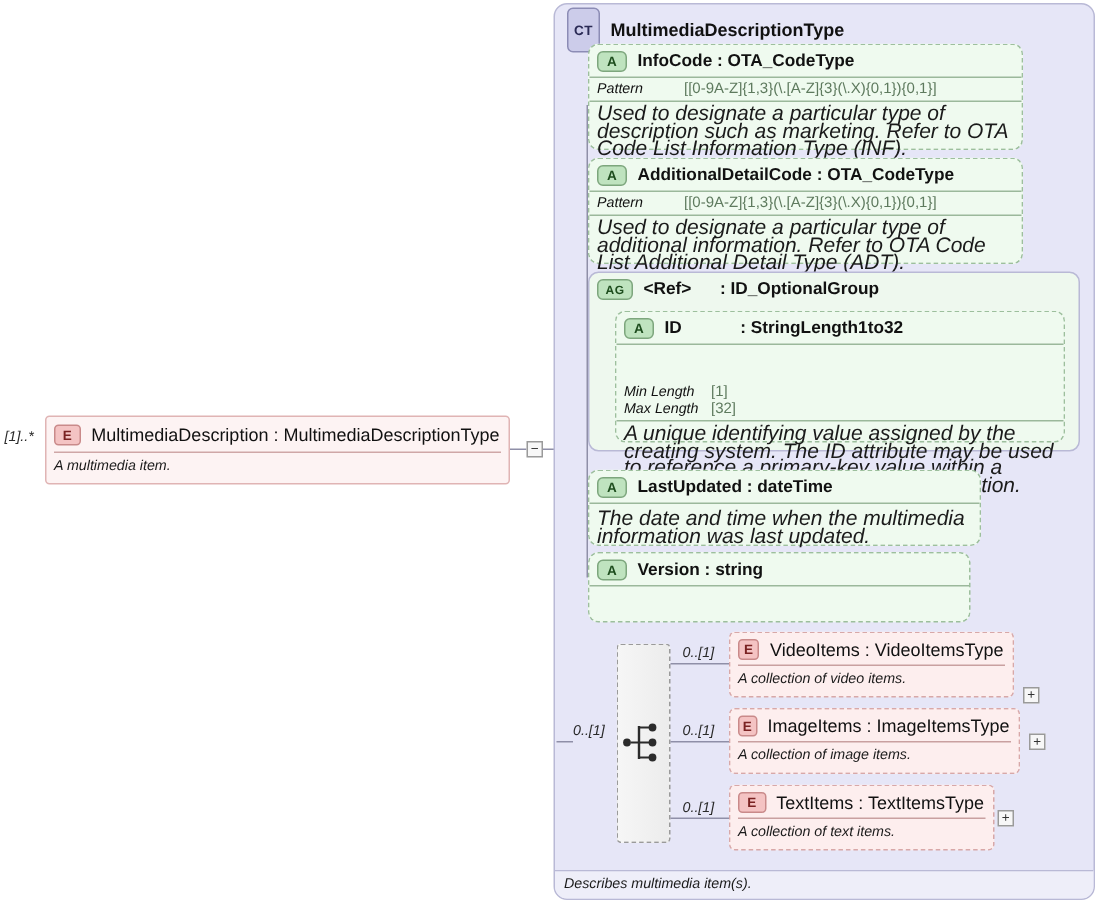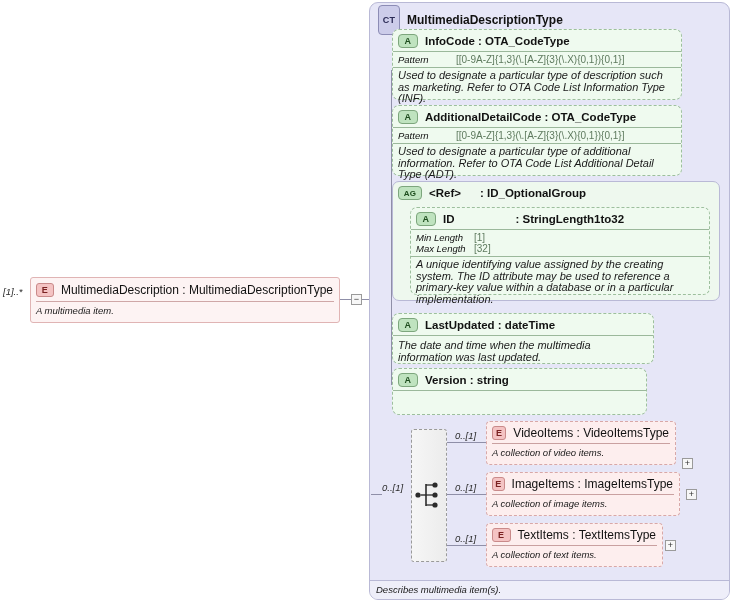--- a/index.html
+++ b/index.html
@@ -59,21 +59,21 @@
   }
   .attr-name{font-size:11.5px;font-weight:bold;color:#111;white-space:nowrap;}
   .attr-sep{border-top:1px solid #9bb89b;}
   .facet-row{
     display:flex;align-items:baseline;
     padding:0 0 0 5px;font-size:9.5px;line-height:11px;
   }
   .facet-label{font-style:italic;color:#111;width:58px;flex:none;}
   .facet-val{color:#5e7a5e;font-size:10px;}
   .doc{
-    font-style:italic;font-size:11px;line-height:11.5px;
+    font-style:italic;font-size:14px;line-height:11.5px;
     color:#1a1a1a;padding:2px 5px 2px 5px;
   }
 
   
   .groupwrap{
     box-sizing:border-box;
     border:1px solid #b9b9d6;
     border-radius:7px;
     background:#eef8ee;
   }
@@ -210,24 +210,24 @@
   <div class="attrbox-head" style="padding-top:3px;">
     <span class="badge badge-ag">AG</span>
     <span class="attr-name">&lt;Ref&gt;</span>
     <span class="attr-name" style="margin-left:12px;text-align:right;">: ID_OptionalGroup</span>
   </div>
 
   <div class="attrbox" style="position:absolute;left:17px;top:25px;width:300px;height:88px;">
     <div class="attrbox-head">
       <span class="badge badge-a">A</span>
       <span class="attr-name">ID</span>
-      <span class="attr-name" style="margin-left:54px;">: StringLength1to32</span>
+      <span class="attr-name" style="margin-left:32px;">: StringLength1to32</span>
     </div>
     <div class="attr-sep"></div>
-    <div class="facet-row" style="padding-top:2px;">
+    <div class="facet-row" style="padding-top:2px;margin-top:24px;">
       <span class="facet-label">Min Length</span>
       <span class="facet-val">[1]</span>
     </div>
     <div class="facet-row">
       <span class="facet-label">Max Length</span>
       <span class="facet-val">[32]</span>
     </div>
     <div class="attr-sep" style="margin-top:2px;"></div>
     <div class="doc">A unique identifying value assigned by the creating system.  The ID attribute may be used to reference a primary-key value within a database or in a particular implementation.</div>
   </div>

